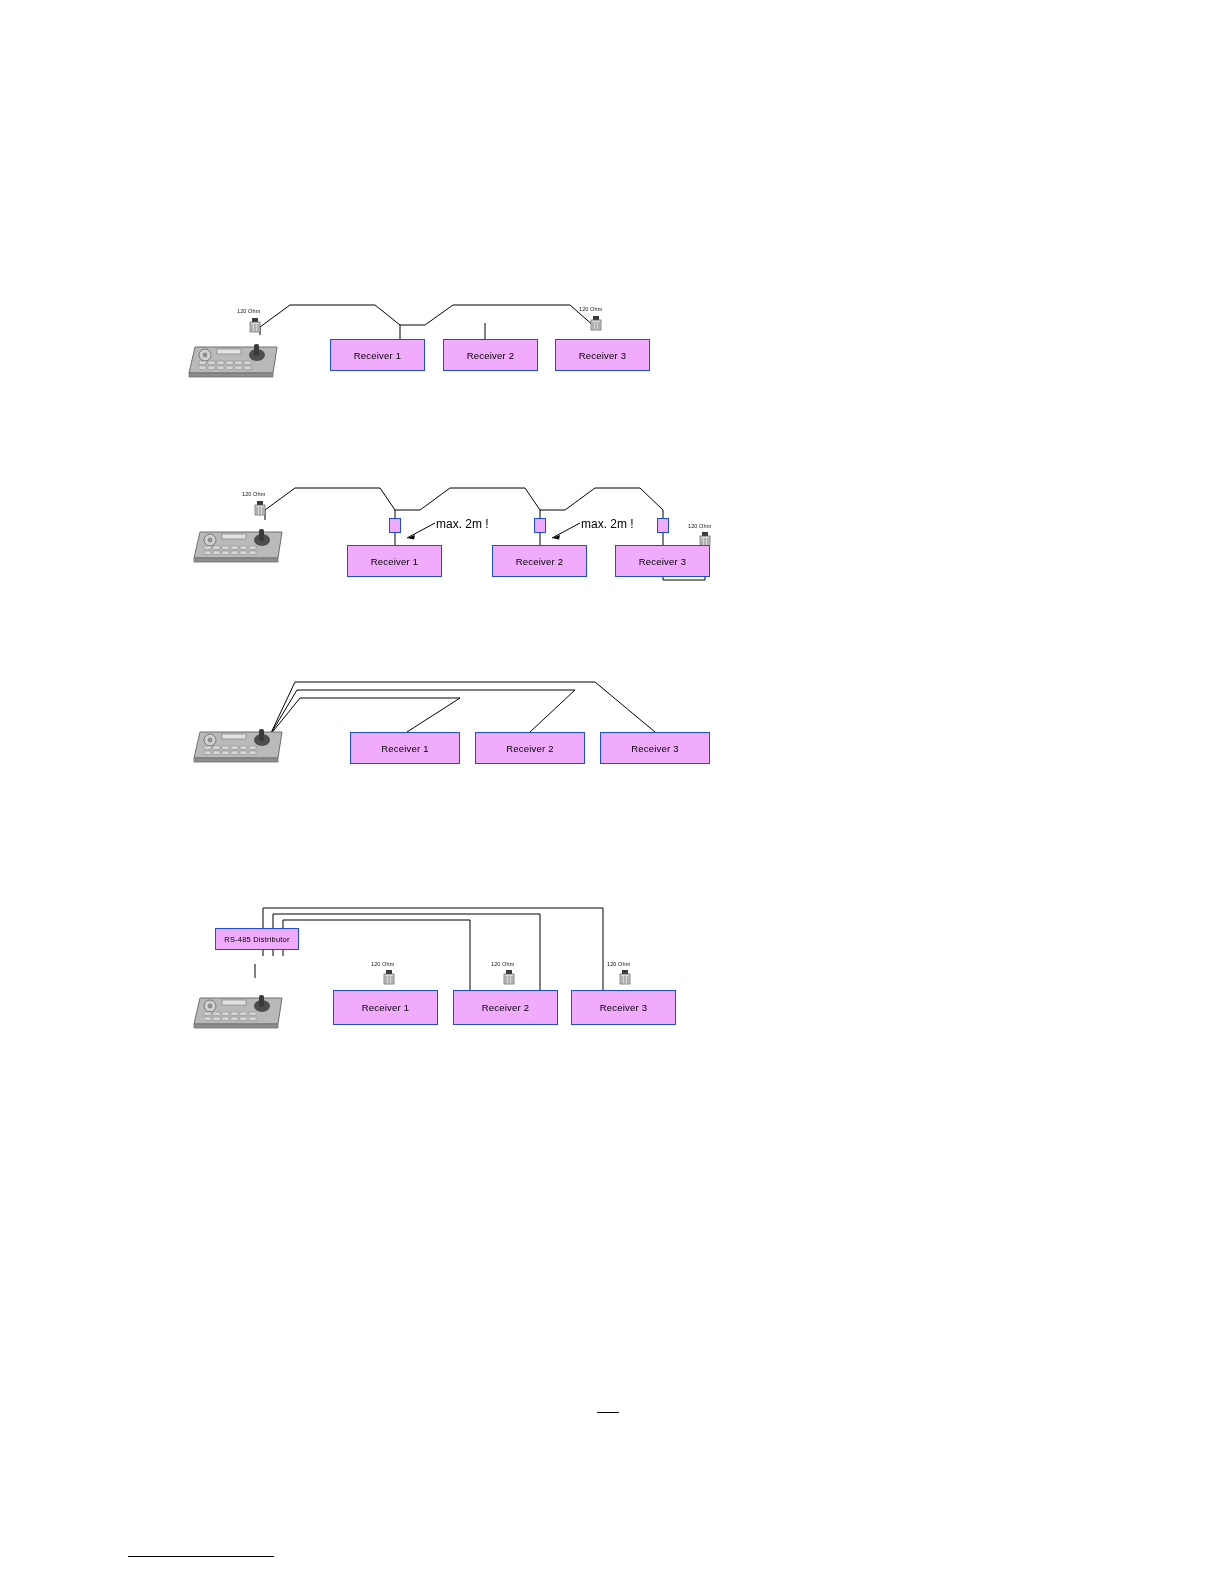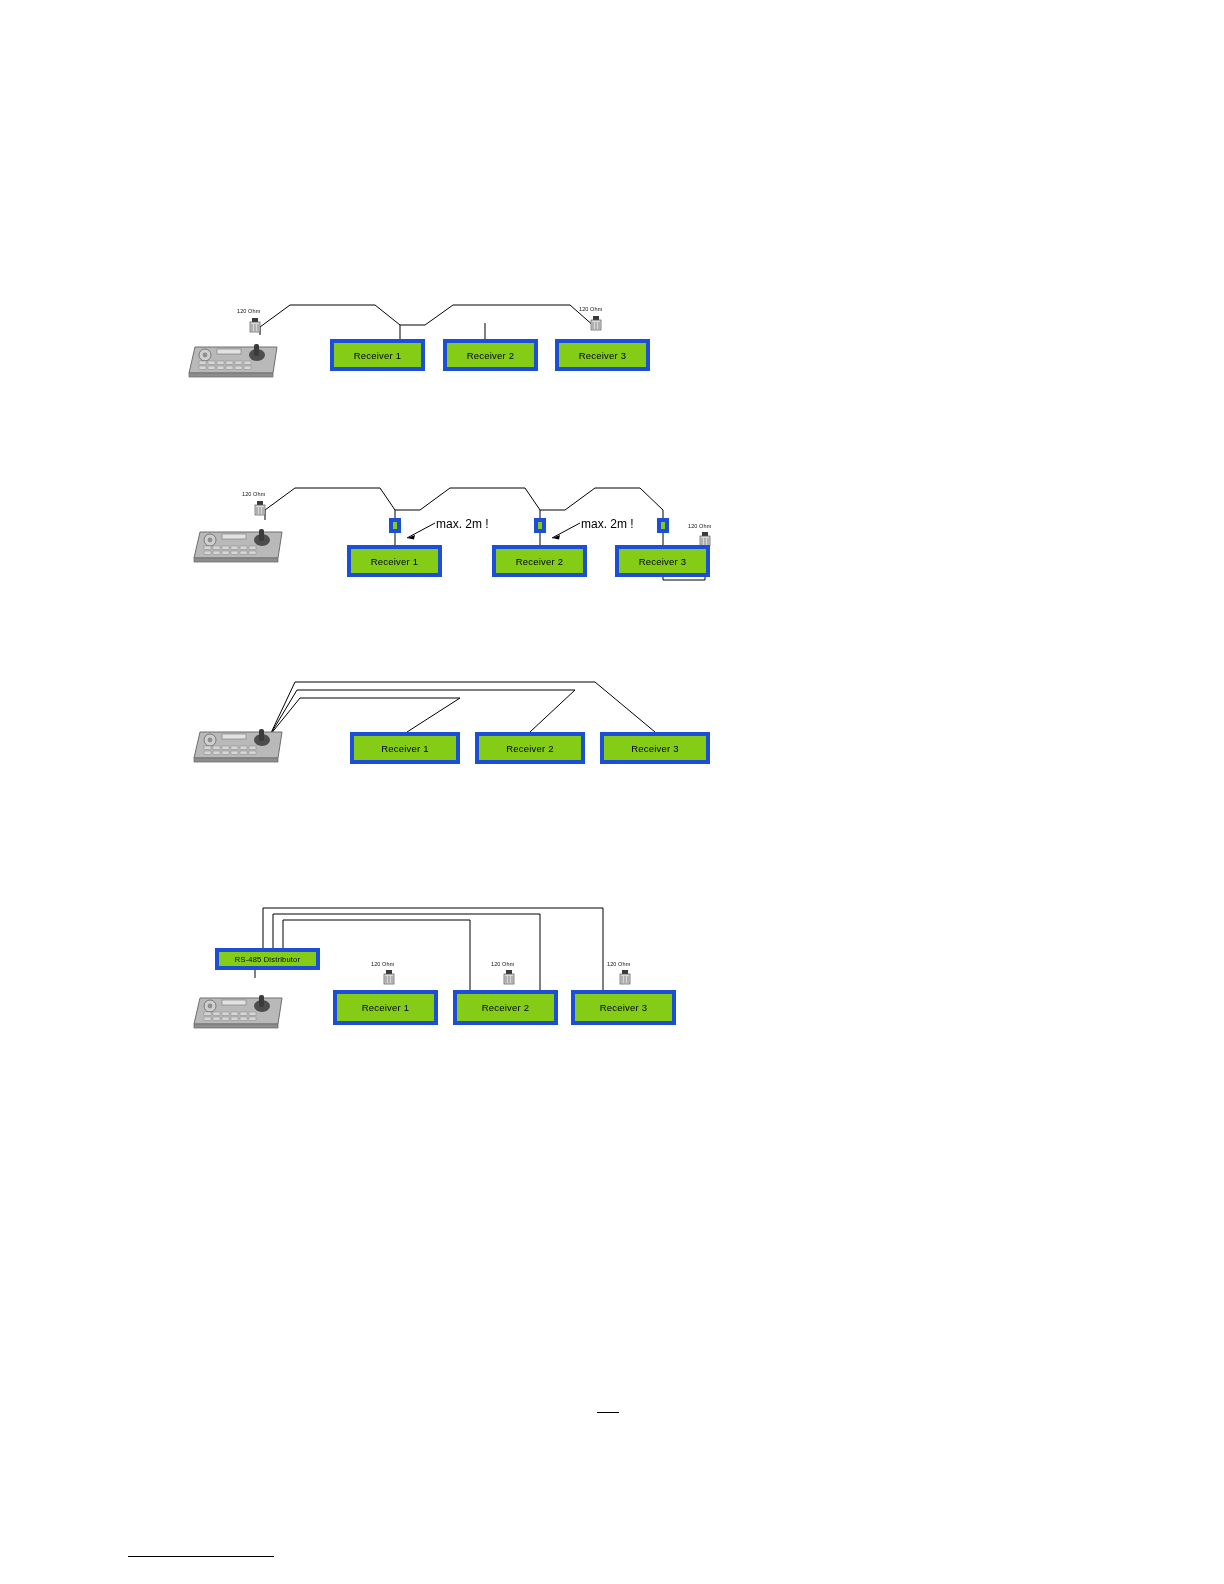--- a/index.html
+++ b/index.html
@@ -17,22 +17,22 @@
   }
   .page {
     position: absolute;
     inset: 0;
   }
   .diagram {
     position: absolute;
   }
   .box {
     position: absolute;
-    background: #84cc16;
-    border: 4px solid #1d4ed8;
+    background: #f0abfc;
+    border: 1px solid #1d4ed8;
     box-sizing: border-box;
     display: flex;
     align-items: center;
     justify-content: center;
     font-size: 9.5px;
     letter-spacing: 0.2px;
     color: #000000;
   }
   .label {
     position: absolute;
@@ -270,21 +270,21 @@
 
     <svg class="lines" width="520" height="145">
 
       <polyline points="78,56 78,8 418,8 418,90"></polyline>
       <polyline points="88,56 88,14 355,14 355,90"></polyline>
       <polyline points="98,56 98,20 285,20 285,90"></polyline>
 
       <line x1="70" y1="64" x2="70" y2="78"></line>
     </svg>
 
-    <div class="box" style="left:30px; top:48px; width:105px; height:22px; font-size:7.5px;">RS-485 Distributor</div>
+    <div class="box" style="left:30px; top:28px; width:84px; height:22px; font-size:7.5px;">RS-485 Distributor</div>
 
     <div class="device" style="left:5px; top:78px;">
       <svg width="96" height="52" viewBox="0 0 96 52">
         <polygon points="4,46 10,20 92,20 88,46" fill="#b9b9b9" stroke="#6e6e6e" stroke-width="1"></polygon>
         <polygon points="4,46 88,46 88,50 4,50" fill="#8d8d8d" stroke="#6e6e6e" stroke-width="0.8"></polygon>
         <rect x="32" y="22" width="24" height="5" fill="#e2e2e2" stroke="#777" stroke-width="0.6"></rect>
         <circle cx="20" cy="28" r="6" fill="#cfcfcf" stroke="#666" stroke-width="0.8"></circle>
         <circle cx="20" cy="28" r="2.4" fill="#8f8f8f"></circle>
         <ellipse cx="72" cy="28" rx="8" ry="6" fill="#4d4d4d"></ellipse>
         <rect x="69" y="17" width="5" height="12" rx="2" fill="#3a3a3a"></rect>

